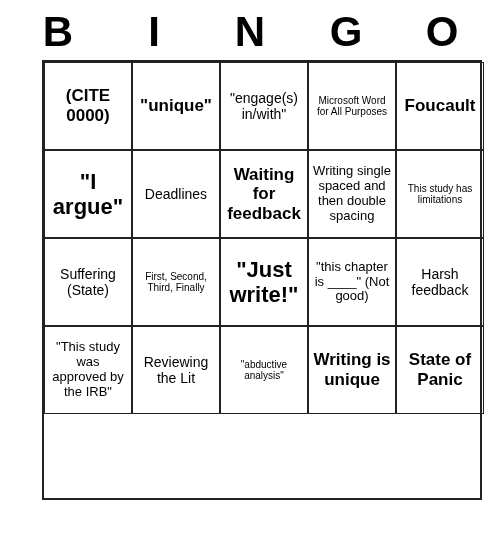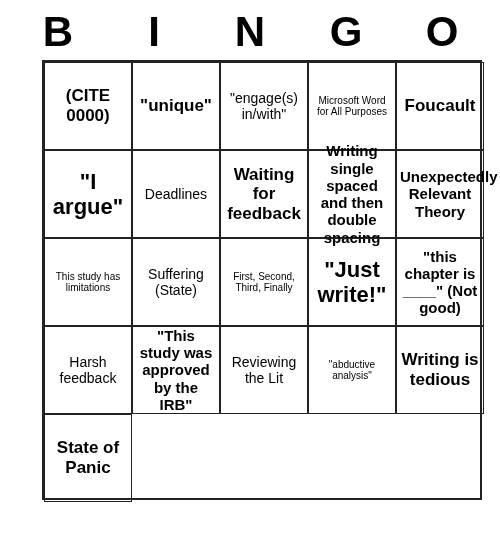--- a/index.html
+++ b/index.html
@@ -44,21 +44,21 @@
     }
     .bingo-cell span {
       display: block;
       width: 100%;
     }
     
     .fs-xl  { font-size: 22px; font-weight: bold; }
     .fs-lg  { font-size: 17px; font-weight: bold; }
     .fs-md  { font-size: 14px; }
     .fs-sm  { font-size: 10px; }
-    .fs-xs  { font-size: 15px; font-weight: bold; }
+    .fs-xs  { font-size: 13px; }
   </style>
 </head>
 <body>
 
 <div class="bingo-header">
 <div class="bingo-header-letter">B</div>
     <div class="bingo-header-letter">I</div>
     <div class="bingo-header-letter">N</div>
     <div class="bingo-header-letter">G</div>
     <div class="bingo-header-letter">O</div>
@@ -86,23 +86,20 @@
     <div class="bingo-cell">
       <span class="fs-md">Deadlines</span>
     </div>
     <div class="bingo-cell">
       <span class="fs-lg">Waiting for feedback</span>
     </div>
     <div class="bingo-cell">
       <span class="fs-xs">Writing single spaced and then double spacing</span>
     </div>
     <div class="bingo-cell">
-      <span class="fs-xs">Unexpectedly Relevant Theory</span>
-    </div>
-    <div class="bingo-cell">
       <span class="fs-sm">This study has limitations</span>
     </div>
     <div class="bingo-cell">
       <span class="fs-md">Suffering (State)</span>
     </div>
     <div class="bingo-cell">
       <span class="fs-sm">First, Second, Third, Finally</span>
     </div>
     <div class="bingo-cell">
       <span class="fs-xl">"Just write!"</span>
@@ -116,18 +113,18 @@
     <div class="bingo-cell">
       <span class="fs-xs">"This study was approved by the IRB"</span>
     </div>
     <div class="bingo-cell">
       <span class="fs-md">Reviewing the Lit</span>
     </div>
     <div class="bingo-cell">
       <span class="fs-sm">"abductive analysis"</span>
     </div>
     <div class="bingo-cell">
-      <span class="fs-lg">Writing is tedious</span>
+      <span class="fs-lg">Writing is unique</span>
     </div>
     <div class="bingo-cell">
       <span class="fs-lg">State of Panic</span>
     </div>
   </div>
 
 </body></html>

